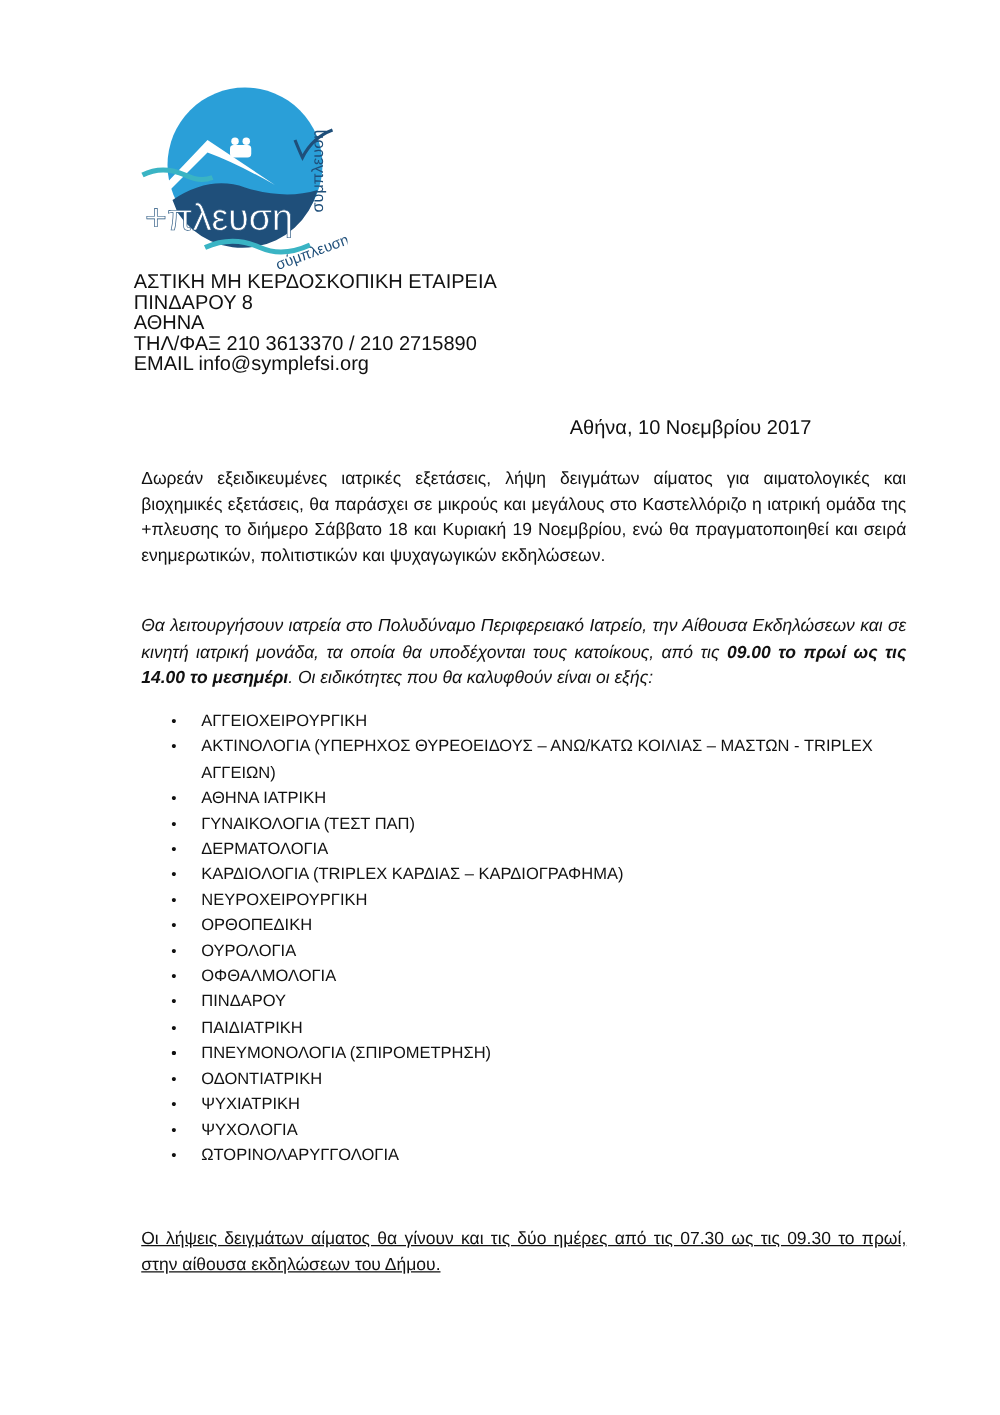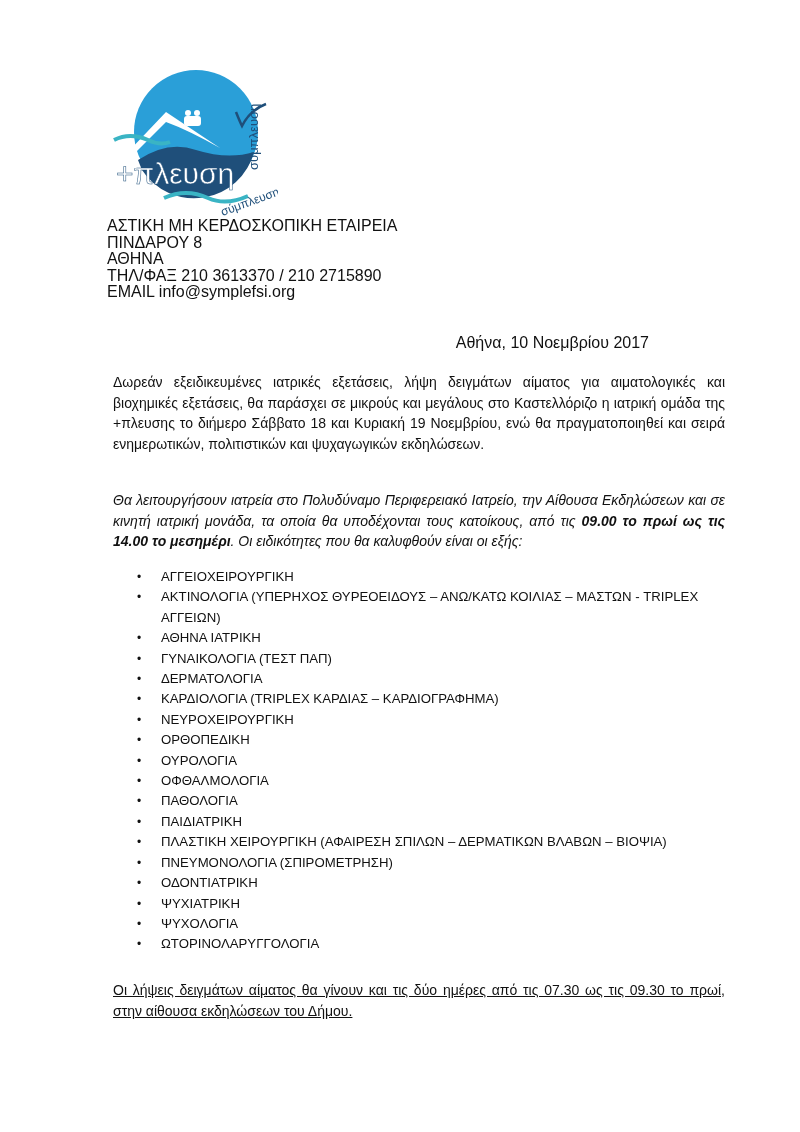--- a/index.html
+++ b/index.html
@@ -64,23 +64,23 @@
     <li><span class="bullet">•</span><span>ΑΓΓΕΙΟΧΕΙΡΟΥΡΓΙΚΗ</span></li>
     <li><span class="bullet">•</span><span>ΑΚΤΙΝΟΛΟΓΙΑ (ΥΠΕΡΗΧΟΣ ΘΥΡΕΟΕΙΔΟΥΣ – ΑΝΩ/ΚΑΤΩ ΚΟΙΛΙΑΣ – ΜΑΣΤΩΝ - TRIPLEX ΑΓΓΕΙΩΝ)</span></li>
     <li><span class="bullet">•</span><span>ΑΘΗΝΑ ΙΑΤΡΙΚΗ</span></li>
     <li><span class="bullet">•</span><span>ΓΥΝΑΙΚΟΛΟΓΙΑ (ΤΕΣΤ ΠΑΠ)</span></li>
     <li><span class="bullet">•</span><span>ΔΕΡΜΑΤΟΛΟΓΙΑ</span></li>
     <li><span class="bullet">•</span><span>ΚΑΡΔΙΟΛΟΓΙΑ (TRIPLEX ΚΑΡΔΙΑΣ – ΚΑΡΔΙΟΓΡΑΦΗΜΑ)</span></li>
     <li><span class="bullet">•</span><span>ΝΕΥΡΟΧΕΙΡΟΥΡΓΙΚΗ</span></li>
     <li><span class="bullet">•</span><span>ΟΡΘΟΠΕΔΙΚΗ</span></li>
     <li><span class="bullet">•</span><span>ΟΥΡΟΛΟΓΙΑ</span></li>
     <li><span class="bullet">•</span><span>ΟΦΘΑΛΜΟΛΟΓΙΑ</span></li>
-    <li><span class="bullet">•</span><span>ΠΑΘΟΛΟΓΙΑ</span></li>
+    <li><span class="bullet">•</span><span>ΠΙΝΔΑΡΟΥ</span></li>
     <li><span class="bullet">•</span><span>ΠΑΙΔΙΑΤΡΙΚΗ</span></li>
-    <li><span class="bullet">•</span><span>ΠΛΑΣΤΙΚΗ ΧΕΙΡΟΥΡΓΙΚΗ (ΑΦΑΙΡΕΣΗ ΣΠΙΛΩΝ – ΔΕΡΜΑΤΙΚΩΝ ΒΛΑΒΩΝ – ΒΙΟΨΙΑ)</span></li>
+    <li><span class="bullet">•</span></li>
     <li><span class="bullet">•</span><span>ΠΝΕΥΜΟΝΟΛΟΓΙΑ (ΣΠΙΡΟΜΕΤΡΗΣΗ)</span></li>
     <li><span class="bullet">•</span><span>ΟΔΟΝΤΙΑΤΡΙΚΗ</span></li>
     <li><span class="bullet">•</span><span>ΨΥΧΙΑΤΡΙΚΗ</span></li>
     <li><span class="bullet">•</span><span>ΨΥΧΟΛΟΓΙΑ</span></li>
     <li><span class="bullet">•</span><span>ΩΤΟΡΙΝΟΛΑΡΥΓΓΟΛΟΓΙΑ</span></li>
   </ul>
 
   <div class="para p3">Οι λήψεις δειγμάτων αίματος θα γίνουν και τις δύο ημέρες από τις 07.30 ως τις 09.30 το πρωί, στην αίθουσα εκδηλώσεων του Δήμου.</div>
 
 </div>

